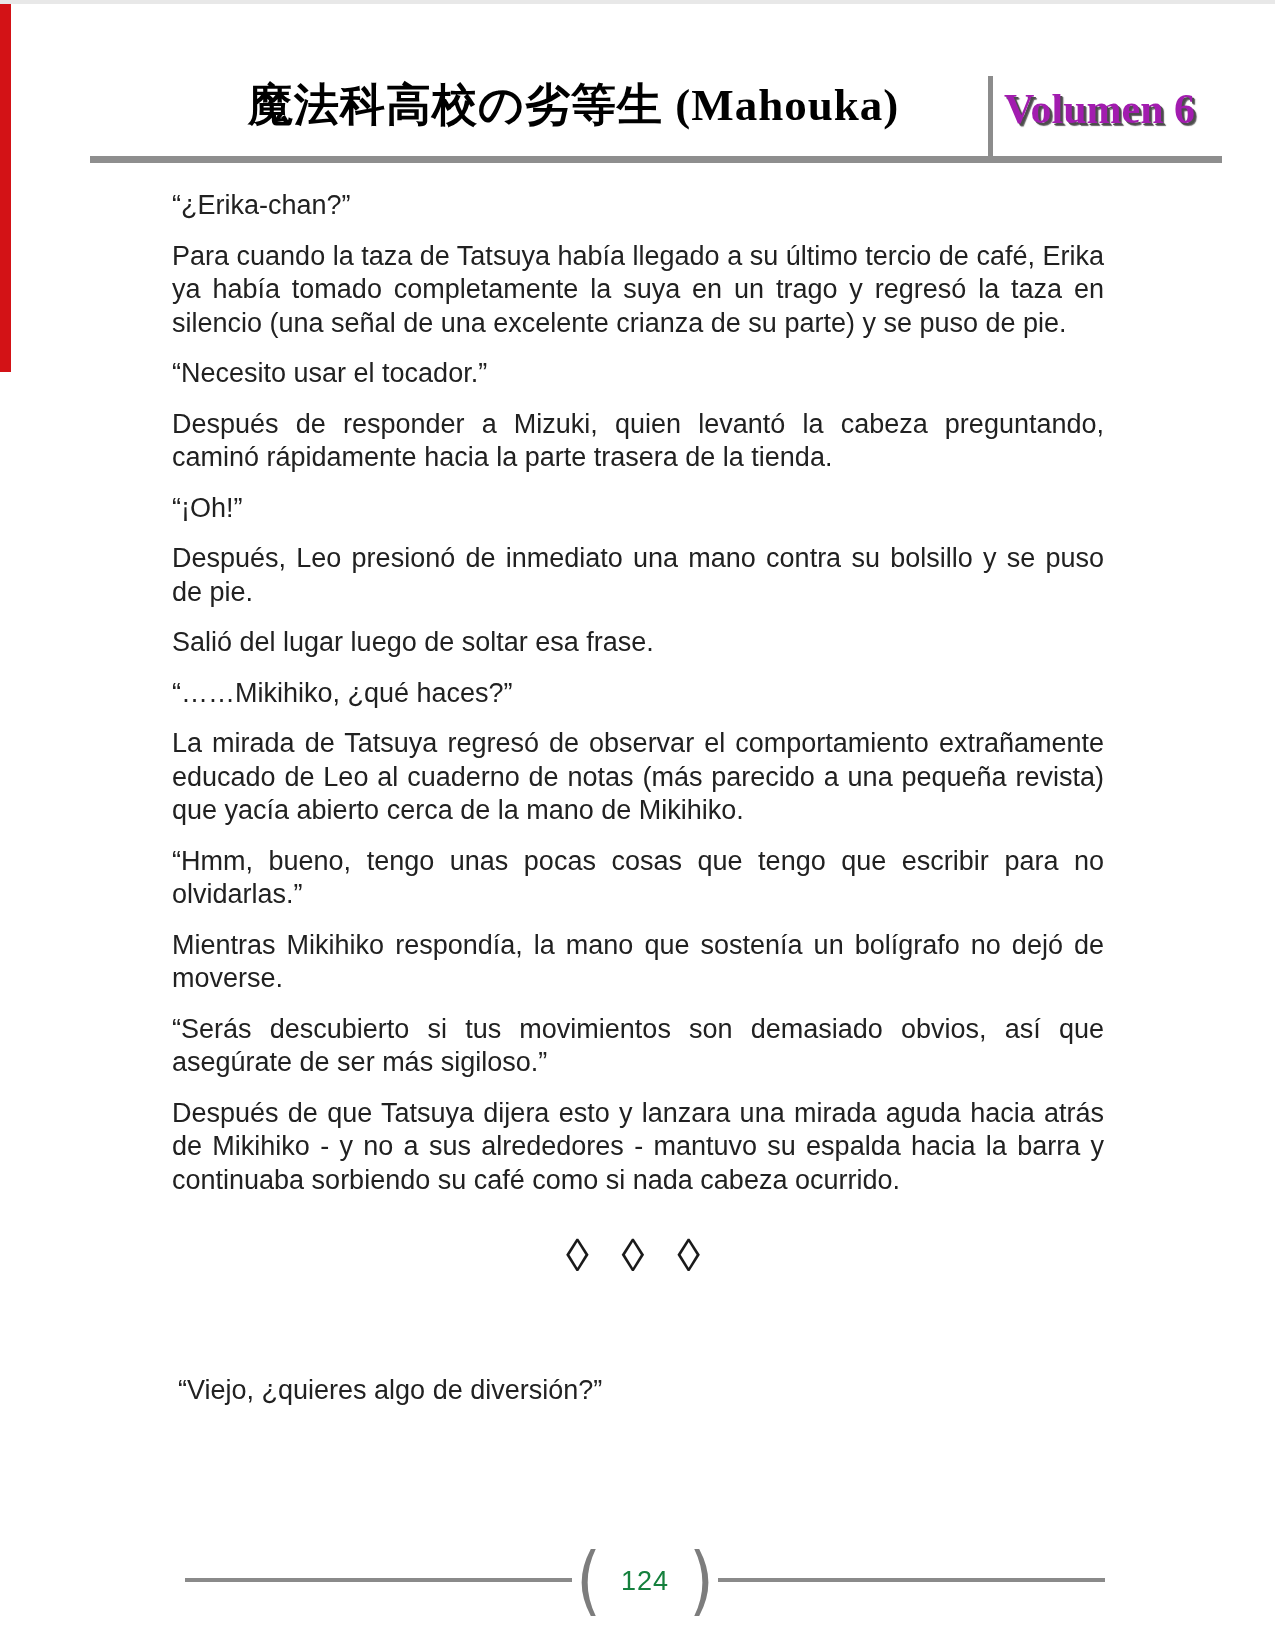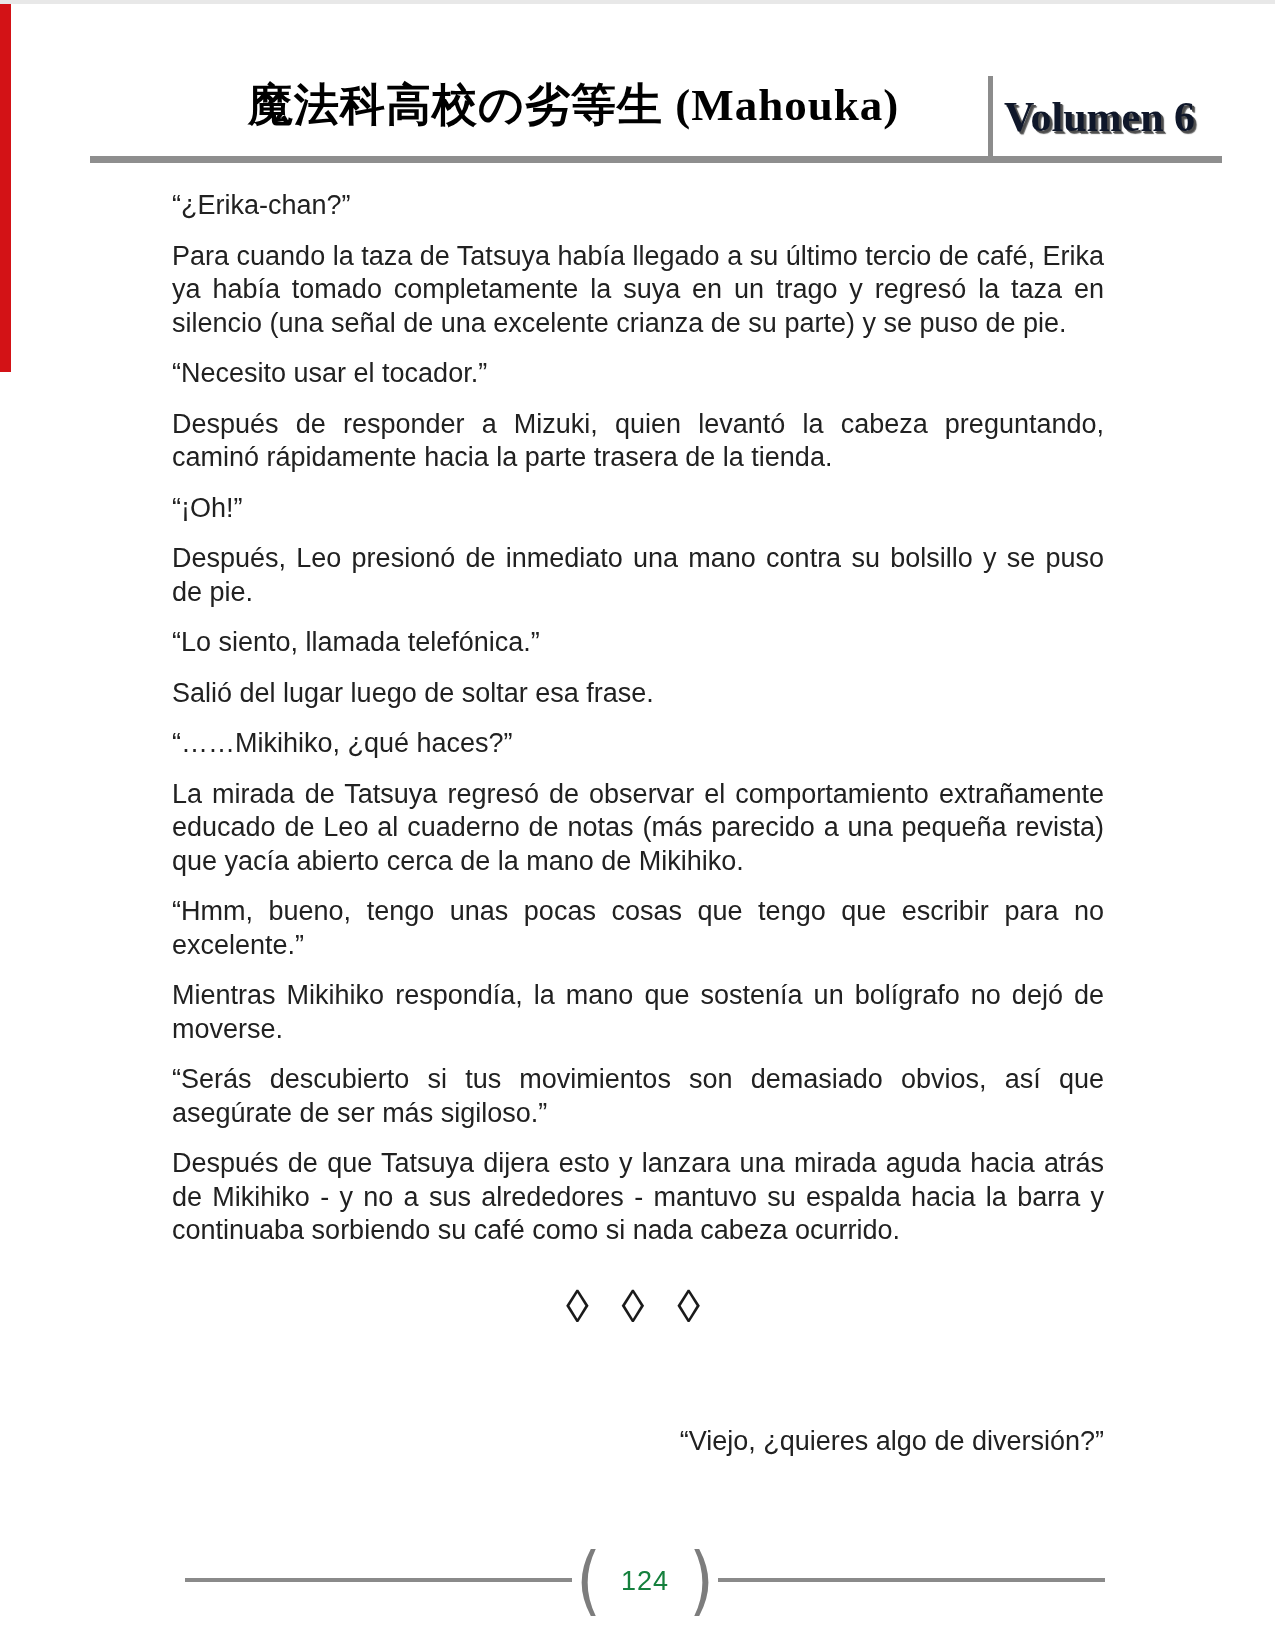--- a/index.html
+++ b/index.html
@@ -22,41 +22,41 @@
     font-family:"Liberation Serif",serif;
     font-weight:bold;color:#000;
     font-size:45px;line-height:50px;white-space:nowrap;
     letter-spacing:1px;
   }
   .volume-bar{
     position:absolute;left:988px;top:72px;width:5px;height:87px;
     background:#8c8c8c;
   }
   .volume-label{
-    position:absolute;left:1004px;top:90px;
+    position:absolute;left:1004px;top:82px;
     font-family:"Liberation Serif",serif;
     font-weight:bold;font-size:42px;line-height:46px;
-    color:#0f172a;white-space:nowrap;
+    color:#a21caf;white-space:nowrap;
     text-shadow:2px 2px 0 #4d4d4d,3px 3px 1px rgba(70,70,70,.85);
   }
   .header-rule{
     position:absolute;left:90px;top:152px;width:1132px;height:7px;
     background:#8e8e8e;
   }
   
   .body-col{
     position:absolute;left:172px;top:185px;width:932px;
     color:#212121;
   }
   .para{
     margin:0 0 17px 0;
     font-size:27px;line-height:33.5px;
     text-align:justify;
   }
-  .para.opening-quote{text-indent:6px;text-align:right;}
+  .para.opening-quote{text-indent:6px;text-align:left;}
   .scene-divider{
     margin:34px 0 95px 0;
     text-align:center;
     font-size:46px;line-height:48px;
     color:#1a1a1a;
     letter-spacing:10px;
   }
   
   .footer{
     position:absolute;left:185px;top:1540px;width:920px;height:72px;
@@ -92,25 +92,24 @@
 
   <div class="header-rule"></div>
 
   <div class="body-col">
       <p class="para">“¿Erika-chan?”</p>
       <p class="para">Para cuando la taza de Tatsuya había llegado a su último tercio de café, Erika ya había tomado completamente la suya en un trago y regresó la taza en silencio (una señal de una excelente crianza de su parte) y se puso de pie.</p>
       <p class="para">“Necesito usar el tocador.”</p>
       <p class="para">Después de responder a Mizuki, quien levantó la cabeza preguntando, caminó rápidamente hacia la parte trasera de la tienda.</p>
       <p class="para">“¡Oh!”</p>
       <p class="para">Después, Leo presionó de inmediato una mano contra su bolsillo y se puso de pie.</p>
-      <p class="para">“Lo siento, llamada telefónica.”</p>
       <p class="para">Salió del lugar luego de soltar esa frase.</p>
       <p class="para">“……Mikihiko, ¿qué haces?”</p>
       <p class="para">La mirada de Tatsuya regresó de observar el comportamiento extrañamente educado de Leo al cuaderno de notas (más parecido a una pequeña revista) que yacía abierto cerca de la mano de Mikihiko.</p>
-      <p class="para">“Hmm, bueno, tengo unas pocas cosas que tengo que escribir para no excelente.”</p>
+      <p class="para">“Hmm, bueno, tengo unas pocas cosas que tengo que escribir para no olvidarlas.”</p>
       <p class="para">Mientras Mikihiko respondía, la mano que sostenía un bolígrafo no dejó de moverse.</p>
       <p class="para">“Serás descubierto si tus movimientos son demasiado obvios, así que asegúrate de ser más sigiloso.”</p>
       <p class="para">Después de que Tatsuya dijera esto y lanzara una mirada aguda hacia atrás de Mikihiko - y no a sus alrededores - mantuvo su espalda hacia la barra y continuaba sorbiendo su café como si nada cabeza ocurrido.</p>
       <div class="scene-divider">◊ ◊ ◊</div>
       <p class="para opening-quote">“Viejo, ¿quieres algo de diversión?”</p>
     </div>
 
   <div class="footer">
     <div class="line"></div>
     <div class="bracket">(</div>

